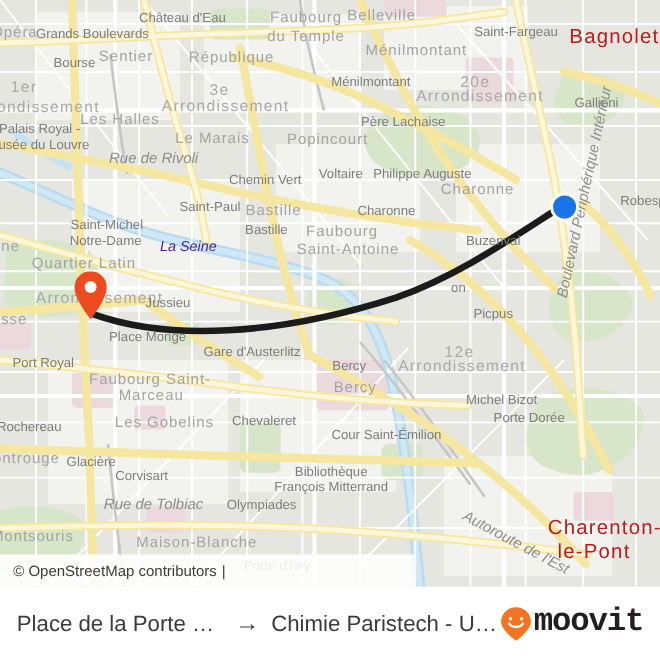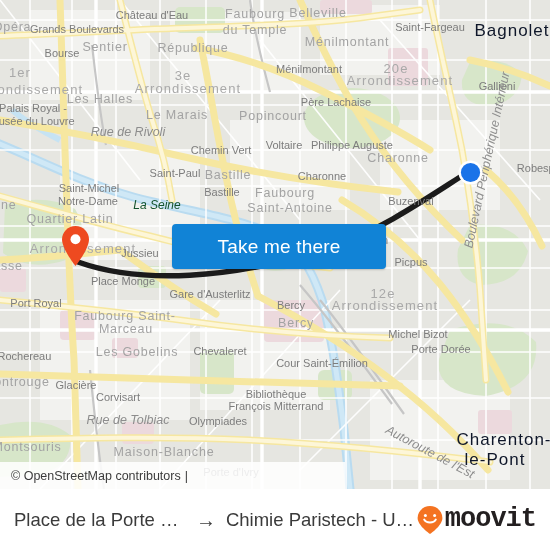--- a/index.html
+++ b/index.html
@@ -21,23 +21,23 @@
   .lbl{
     position:absolute;
     color:#8a8a8a;
     white-space:nowrap;
     transform:translate(-50%,-50%);
     pointer-events:none;
     font-family:"Liberation Sans", sans-serif;
   }
   .lbl.place{font-size:11px;color:#7d7d7d;}
   .lbl.district{font-size:13px;color:#a9a9a9;letter-spacing:1.1px;}
-  .lbl.city{font-size:17px;color:#0f172a;letter-spacing:1px;text-align:right;}
+  .lbl.city{font-size:17px;color:#b91c1c;letter-spacing:1px;text-align:right;}
   .lbl.neigh{font-size:12.5px;color:#a3a3a3;letter-spacing:.8px;}
-  .lbl.water{font-size:12px;color:#14532d;font-style:italic;}
+  .lbl.water{font-size:12px;color:#4c1d95;font-style:italic;}
   .lbl.road{font-size:12.5px;color:#8d8d8d;font-style:italic;}
 
   
   #take-me-there{
     position:absolute;left:172px;top:224px;width:214px;height:45px;
     background:#1183d6;border:none;border-radius:4px;
     color:#ffffff;font-size:19px;font-family:"Liberation Sans", sans-serif;
     letter-spacing:.2px;
     display:flex;align-items:center;justify-content:center;
     cursor:pointer;box-shadow:0 1px 2px rgba(0,0,0,.18);
@@ -283,21 +283,20 @@
     <svg id="origin-marker" viewBox="0 0 27 40">
       <path d="M13.5 0 C6 0 0 6 0 13.5 C0 23 13.5 40 13.5 40 C13.5 40 27 23 27 13.5 C27 6 21 0 13.5 0 Z" fill="#ee4a20"></path>
       <circle cx="13.5" cy="13.2" r="5" fill="#ffffff"></circle>
     </svg>
 
     <svg id="dest-marker" viewBox="0 0 25 25">
       <circle cx="12.5" cy="12.5" r="12" fill="#ffffff"></circle>
       <circle cx="12.5" cy="12.5" r="9.6" fill="#1a73e8"></circle>
     </svg>
 
-    <button id="take-me-there">Take me there</button>
 
     <div id="attribution">
       <span>© OpenStreetMap contributors</span>
       <span class="sep">|</span>
     </div>
   </div>
 
   <div id="footer">
     <span id="foot-origin" class="foot-txt">Place de la Porte de M…</span>
     <span id="foot-arrow">→</span>

